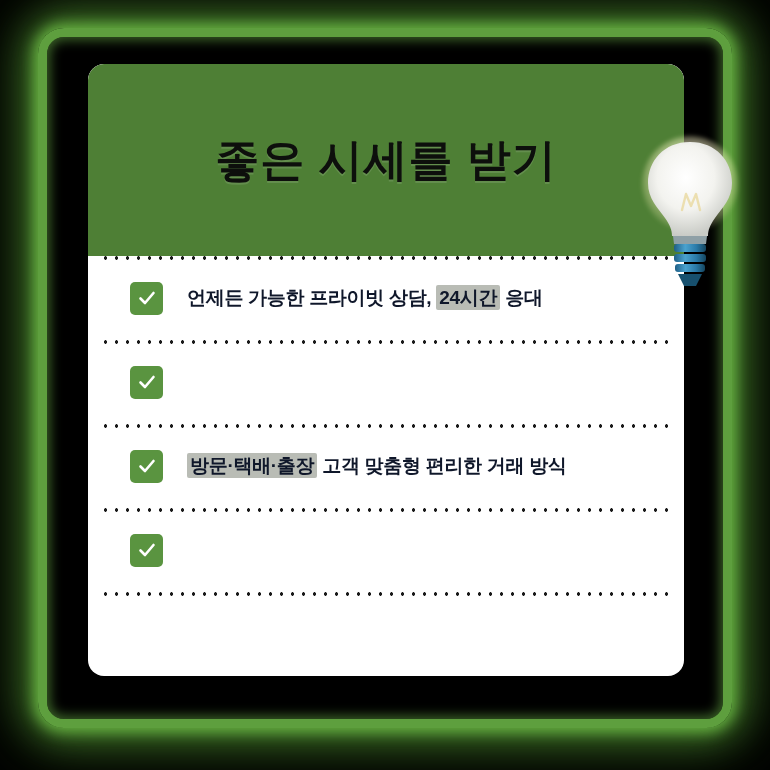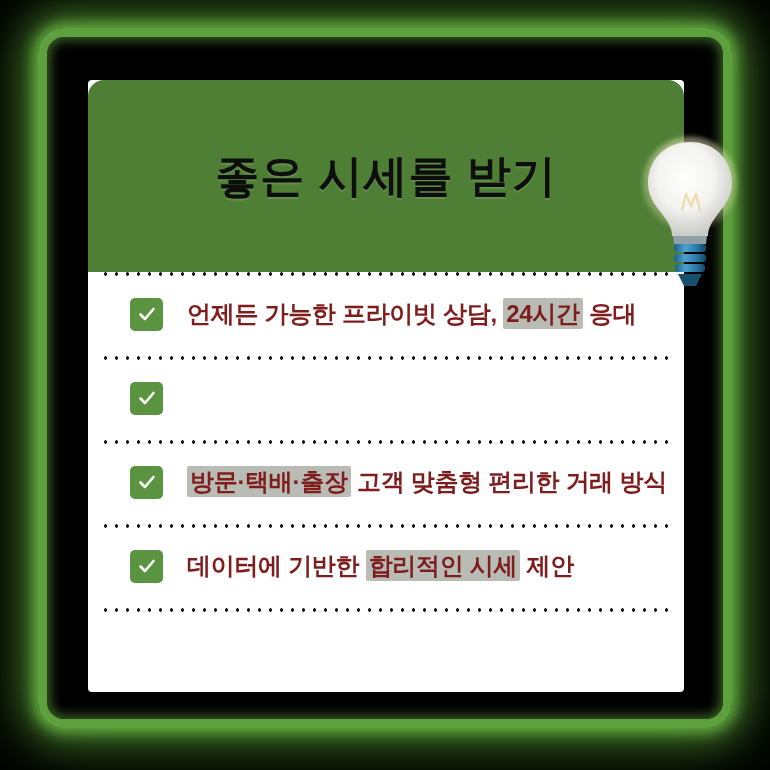--- a/index.html
+++ b/index.html
@@ -35,25 +35,25 @@
       0 0 14px 4px rgba(110, 190, 70, 0.85),
       0 0 34px 12px rgba(95, 170, 60, 0.55),
       0 0 60px 26px rgba(80, 150, 50, 0.35),
       inset 0 0 12px 3px rgba(120, 200, 80, 0.5);
   }
 
   
   .card {
     position: absolute;
     left: 88px;
-    top: 80px;
+    top: 64px;
     width: 596px;
     height: 612px;
     background: #ffffff;
-    border-radius: 4px;
+    border-radius: 16px;
     overflow: hidden;
   }
 
   
   .header {
     position: absolute;
     left: 0;
     top: 0;
     width: 596px;
     height: 192px;
@@ -109,23 +109,23 @@
     flex: 0 0 auto;
     display: flex;
     align-items: center;
     justify-content: center;
     margin-right: 24px;
   }
   .check svg {
     display: block;
   }
   .row-text {
-    font-size: 24px;
+    font-size: 19px;
     font-weight: bold;
-    color: #7f1d1d;
+    color: #0f172a;
     letter-spacing: -0.3px;
     white-space: nowrap;
   }
   .row-text .hl {
     background: #b9bcb5;
     padding: 2px 3px;
     border-radius: 2px;
   }
 
   
@@ -197,21 +197,20 @@
           </div>
           <div class="row-text"><span class="hl">방문·택배·출장</span><span> 고객 맞춤형 편리한 거래 방식</span></div>
         </div>
         <div class="dots" style="top: 336px;"></div>
         <div class="row">
           <div class="check">
             <svg width="20" height="20" viewBox="0 0 20 20">
               <path d="M3.5 10.5 L8 15 L16.5 5" fill="none" stroke="#ffffff" stroke-width="2.6" stroke-linecap="round" stroke-linejoin="round"></path>
             </svg>
           </div>
-          <div class="row-text"><span>데이터에 기반한 </span><span class="hl">합리적인 시세</span><span> 제안</span></div>
         </div>
       </div>
 
   </div>
 
   <div class="bulb">
     <div class="halo"></div>
     <svg width="110" height="160" viewBox="0 0 110 160" xmlns="http://www.w3.org/2000/svg">
       <defs>
         <radialGradient id="glassGrad" cx="45%" cy="38%" r="62%">

